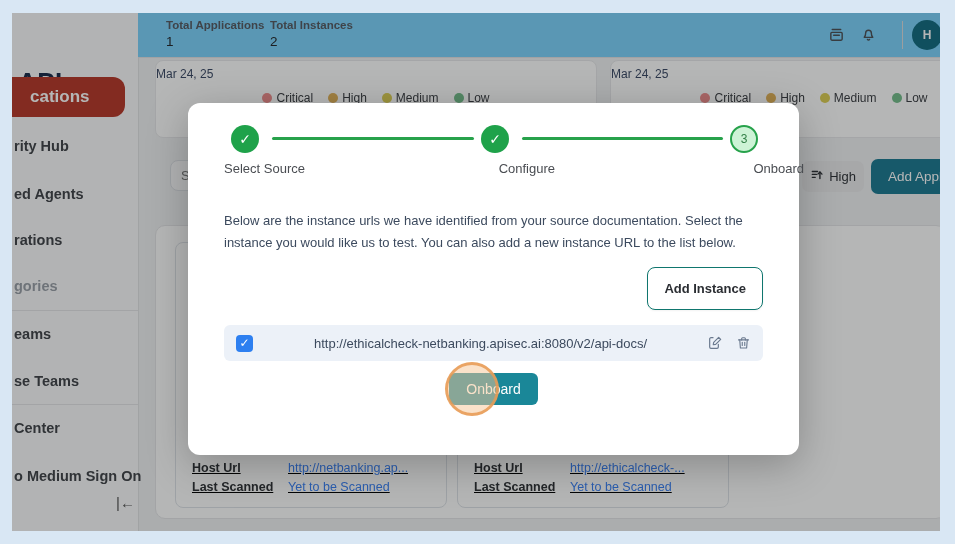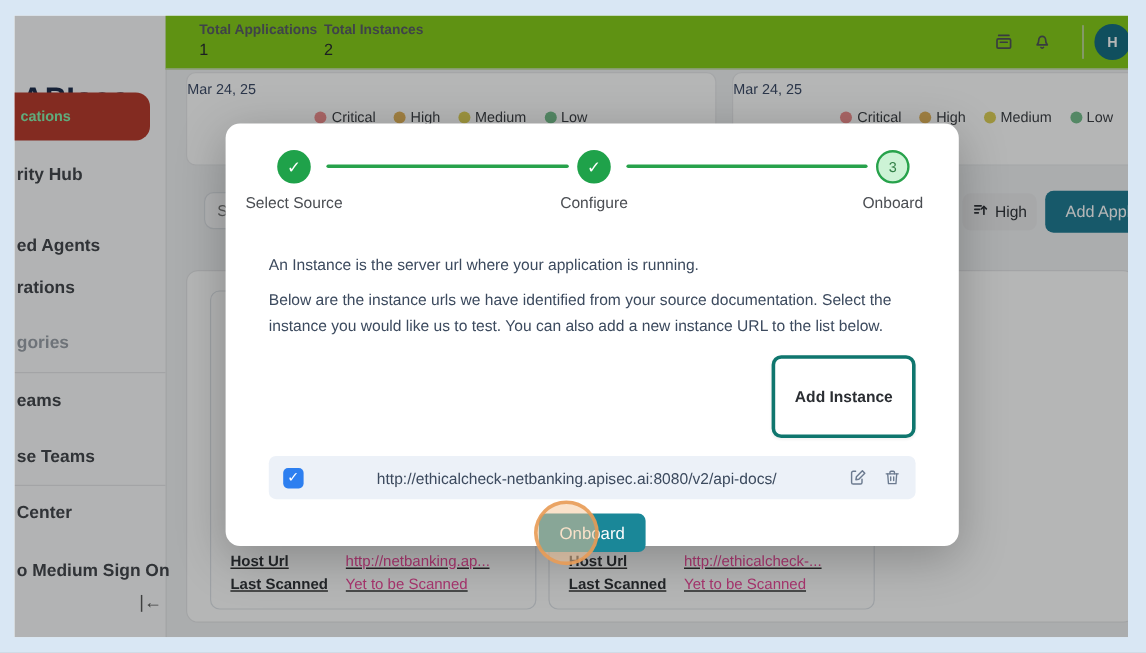--- a/index.html
+++ b/index.html
@@ -4,28 +4,28 @@
 <style>
   html,body{margin:0;padding:0;}
   body{width:955px;height:544px;background:#d9e7f4;font-family:"Liberation Sans","DejaVu Sans",sans-serif;position:relative;overflow:hidden;}
   .stage{position:absolute;inset:0;}
   .app{position:absolute;left:12px;top:13px;width:928px;height:518px;background:#f1f2f4;overflow:hidden;}
 
   
   .sidebar{position:absolute;left:0;top:0;bottom:0;width:126px;background:#fbfbfc;border-right:1px solid #e3e4e6;z-index:1;}
   .logo{position:absolute;left:6px;top:18px;font-size:26px;font-weight:bold;color:#1b2a4a;letter-spacing:.5px;margin-top:36px;}
   .nav-active{position:absolute;left:0;top:64px;width:113px;height:40px;background:#b8382a;border-radius:0 12px 12px 0;display:flex;align-items:center;}
-  .nav-active span{padding-left:5px;color:#86efac;font-size:12px;font-weight:bold;}
+  .nav-active span{padding-left:18px;color:#ffffff;font-size:17px;font-weight:bold;}
   .nav-item{position:absolute;left:2px;font-size:14.5px;font-weight:bold;color:#414449;white-space:nowrap;}
   .nav-item.muted{color:#9aa0a8;}
   .side-div{position:absolute;left:0;right:0;height:1px;background:#e5e6e8;}
   .collapse{position:absolute;left:104px;top:481px;font-size:15px;color:#555;}
 
   
-  .header{position:absolute;left:126px;top:0;right:0;height:44px;background:#84cc16;border-bottom:1px solid #e2e3e5;z-index:1;}
+  .header{position:absolute;left:126px;top:0;right:0;height:44px;background:#7dd3fc;border-bottom:1px solid #e2e3e5;z-index:1;}
   .stat{position:absolute;top:6px;}
   .stat .lb{font-size:11.5px;font-weight:bold;color:#565b63;}
   .stat .vl{font-size:13.5px;color:#25282d;margin-top:3px;}
   .hicon{position:absolute;top:13px;width:17px;height:17px;color:#4d5157;}
   .hdivider{position:absolute;top:8px;width:1px;height:28px;background:#dcdddf;}
   .avatar{position:absolute;top:7px;width:30px;height:30px;border-radius:50%;background:#136c81;color:#fff;
           display:flex;align-items:center;justify-content:center;font-size:12px;font-weight:bold;}
 
   
   .chart-card{position:absolute;top:47px;height:76px;background:#ffffff;border:1px solid #e8e9eb;border-radius:8px;z-index:1;}
@@ -39,41 +39,41 @@
           border-radius:8px;font-size:13px;color:#98a1ad;padding:0 0 0 10px;z-index:1;box-sizing:border-box;font-family:inherit;}
   .sortbtn{position:absolute;left:790px;top:148px;width:62px;height:31px;background:#ebebed;border-radius:7px;z-index:1;
            display:flex;align-items:center;justify-content:center;gap:5px;font-size:13px;color:#2f3237;}
   .addbtn{position:absolute;left:859px;top:146px;width:152px;height:35px;background:#1d7a93;border-radius:7px;z-index:1;
           display:flex;align-items:center;padding-left:17px;font-size:13.5px;color:#ffffff;box-sizing:border-box;white-space:nowrap;}
   .bigbox{position:absolute;left:143px;top:212px;right:-6px;height:292px;background:#ffffff;border:1px solid #e5e6e8;border-radius:10px;z-index:1;}
   .appcard{position:absolute;top:16px;width:270px;height:264px;background:#fff;border:1px solid #dfe3e8;border-radius:8px;}
   .appcard .rows{position:absolute;left:16px;right:10px;bottom:12px;}
   .appcard .r{display:flex;margin-top:4px;font-size:12.5px;line-height:15px;text-decoration:underline;}
   .appcard .rl{width:96px;font-weight:bold;color:#2e3135;flex:none;}
-  .appcard .rv{color:#ec4899;white-space:nowrap;overflow:hidden;}
+  .appcard .rv{color:#3b82f6;white-space:nowrap;overflow:hidden;}
 
   
   .overlay{position:absolute;inset:0;background:rgba(10,12,14,0.30);z-index:5;}
   .modal{position:absolute;left:176px;top:90px;width:611px;height:352px;background:#ffffff;border-radius:12px;z-index:10;
          box-shadow:0 10px 40px rgba(0,0,0,.25);}
   .m-head{height:46px;border-bottom:1px solid #ececec;display:flex;align-items:center;justify-content:space-between;padding:0 22px;}
   .m-title{font-size:18.5px;font-weight:bold;color:#3a3d42;}
   .m-close{font-size:17px;color:#4a4d52;cursor:pointer;line-height:1;}
   .stepper{position:relative;height:96px;}
   .circle{position:absolute;top:22px;width:28px;height:28px;border-radius:50%;box-sizing:border-box;
           display:flex;align-items:center;justify-content:center;}
   .circle.done{background:#1fa24a;color:#fff;font-size:14px;}
   .circle.current{background:#cdf3d6;border:2px solid #27a24b;color:#317f46;font-size:12px;}
   .sline{position:absolute;top:34px;height:3px;background:#27a24b;border-radius:2px;}
-  .slabel{position:absolute;top:58px;width:120px;text-align:center;font-size:13px;color:#4a4d52;}
+  .slabel{position:absolute;top:58px;width:120px;text-align:right;font-size:13px;color:#4a4d52;}
   .m-body{padding:0 36px;}
   .p1{margin:14px 0 0;font-size:13px;color:#3c4a5e;}
   .p2{margin:11px 0 0;font-size:13px;color:#3c4a5e;line-height:1.7;}
   .addinst-row{display:flex;justify-content:flex-end;margin-top:13px;}
-  .addinst{border:3px solid #0f766e;border-radius:8px;background:#fff;padding:24px 16px;font-size:13px;font-weight:bold;color:#2b2e33;
+  .addinst{border:1px solid #0f766e;border-radius:8px;background:#fff;padding:13px 16px;font-size:13px;font-weight:bold;color:#2b2e33;
            box-shadow:0 1px 2px rgba(0,0,0,.05);cursor:pointer;}
   .inst-row{margin-top:15px;height:36px;background:#ecf1f8;border-radius:6px;display:flex;align-items:center;padding:0 12px;}
   .cbx{width:17px;height:17px;background:#2d7ff0;border-radius:4px;color:#fff;font-size:12px;display:flex;align-items:center;justify-content:center;flex:none;}
   .inst-url{flex:1;margin-left:13px;font-size:13px;color:#3c4a5e;white-space:nowrap;overflow:hidden;padding-left:48px;}
   .rowicons{display:flex;gap:13px;color:#6b7a8f;}
   .rowicons svg{display:block;}
   .onboard-row{display:flex;justify-content:center;margin-top:12px;}
   .onboard-wrap{position:relative;}
   .onboard{background:#1a8798;color:#fdfdfd;border:none;border-radius:6px;padding:0 17px;height:32px;font-size:14px;
            font-family:inherit;cursor:pointer;}
@@ -88,21 +88,21 @@
   <div class="app">
 
     <div class="sidebar">
       <div class="logo">APIsec</div>
 
       <div class="nav-active">
         <span>cations</span>
       </div>
 
       <div class="nav-item" style="top:125px">rity Hub</div>
-      <div class="nav-item" style="top:184px">ed Agents</div>
+      <div class="nav-item" style="top:173px">ed Agents</div>
       <div class="nav-item" style="top:219px">rations</div>
       <div class="nav-item muted" style="top:265px">gories</div>
       <div class="side-div" style="top:297px"></div>
       <div class="nav-item" style="top:313px">eams</div>
       <div class="nav-item" style="top:360px">se Teams</div>
       <div class="side-div" style="top:391px"></div>
       <div class="nav-item" style="top:407px">Center</div>
       <div class="nav-item" style="top:455px">o Medium Sign On</div>
       <div class="collapse">|←</div>
     </div>
@@ -228,21 +228,20 @@
         <div class="sline" style="left:84px;width:202px"></div>
         <div class="circle done" style="left:293px">✓</div>
         <div class="sline" style="left:334px;width:201px"></div>
         <div class="circle current" style="left:542px">3</div>
         <div class="slabel" style="left:-3px">Select Source</div>
         <div class="slabel" style="left:247px">Configure</div>
         <div class="slabel" style="left:496px">Onboard</div>
       </div>
 
       <div class="m-body">
-        <p class="p1">An Instance is the server url where your application is running.</p>
         <p class="p2">Below are the instance urls we have identified from your source documentation. Select the instance you would like us to test. You can also add a new instance URL to the list below.</p>
 
         <div class="addinst-row">
           <button class="addinst">Add Instance</button>
         </div>
 
         <div class="inst-row">
           <div class="cbx">✓</div>
           <div class="inst-url">http://ethicalcheck-netbanking.apisec.ai:8080/v2/api-docs/</div>
           <div class="rowicons">

